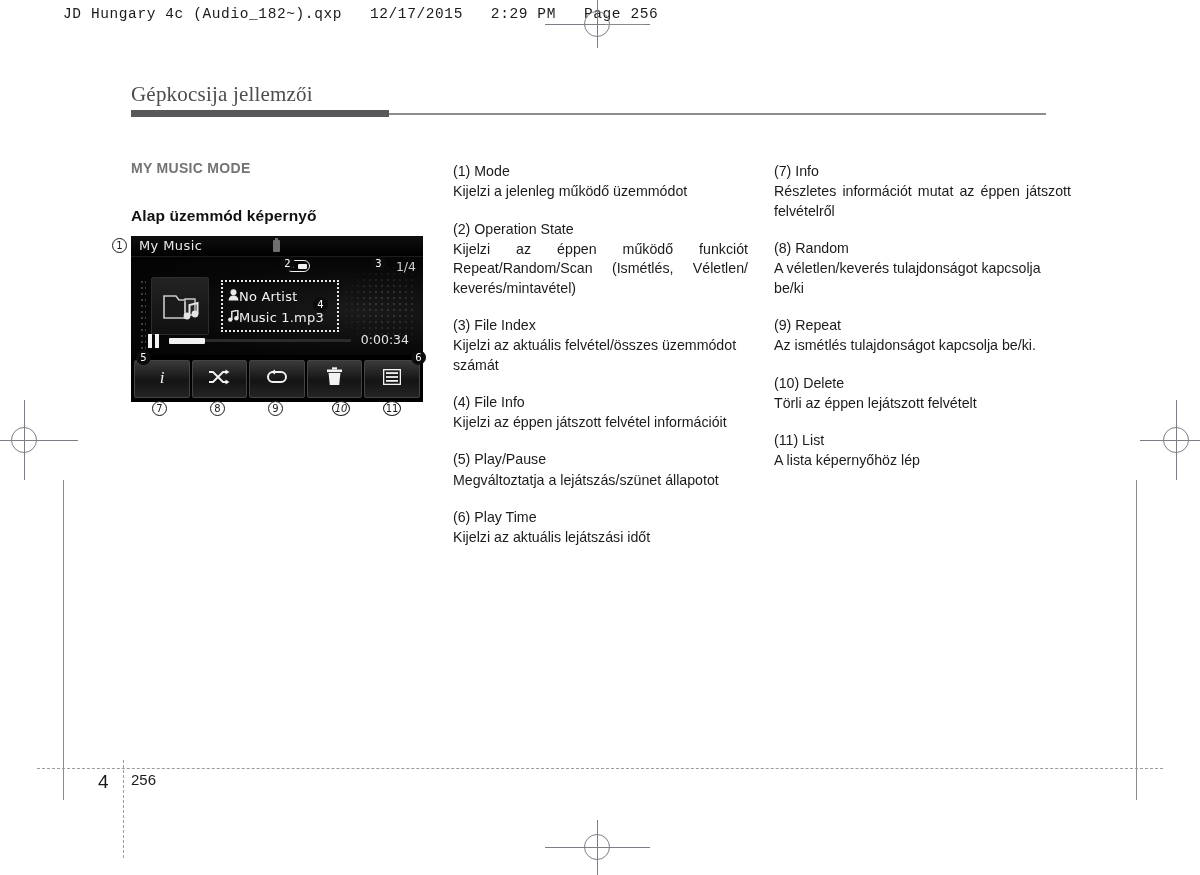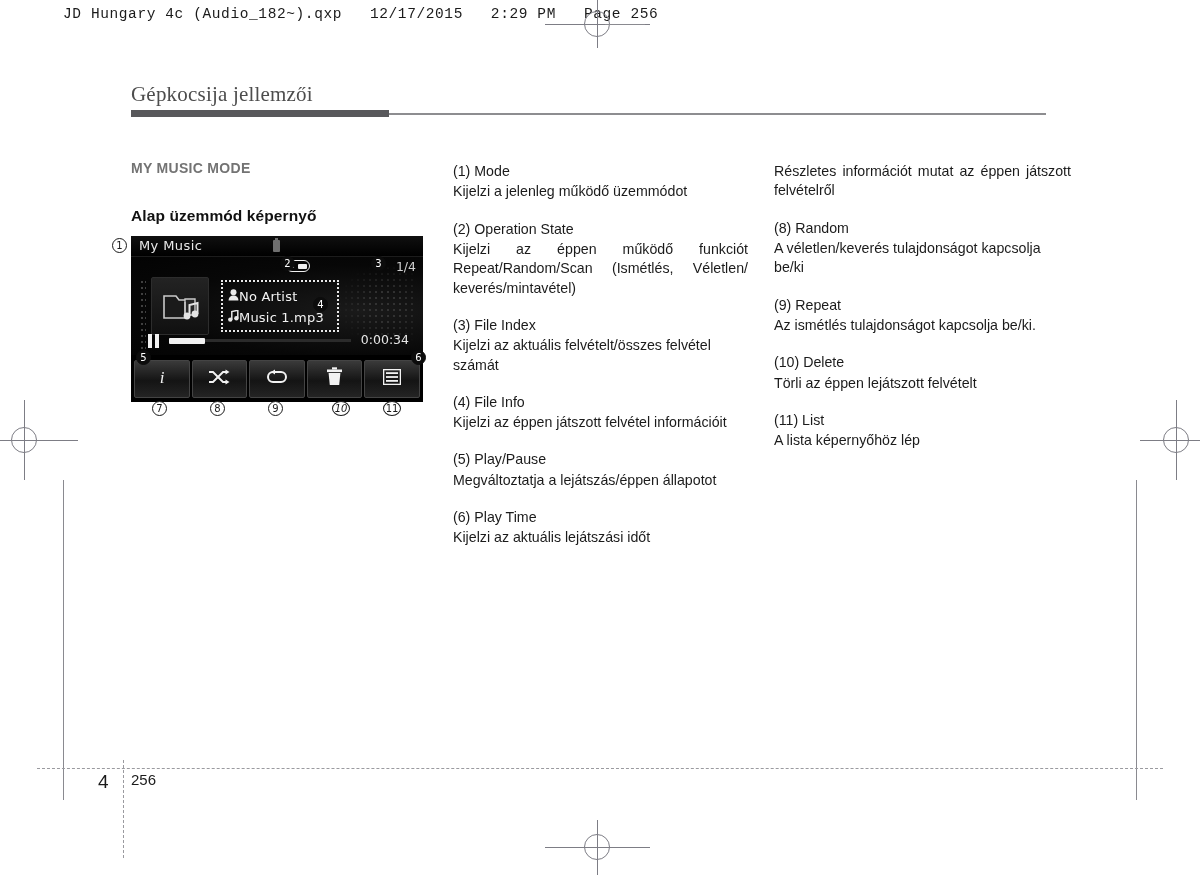--- a/index.html
+++ b/index.html
@@ -441,38 +441,39 @@
       <div class="blk">
         <p class="term">(1) Mode</p>
         <p class="desc">Kijelzi a jelenleg működő üzemmódot</p>
       </div>
       <div class="blk">
         <p class="term">(2) Operation State</p>
         <p class="desc just">Kijelzi az éppen működő funkciót Repeat/Random/Scan (Ismétlés, Véletlen/ keverés/mintavétel)</p>
       </div>
       <div class="blk">
         <p class="term">(3) File Index</p>
-        <p class="desc">Kijelzi az aktuális felvételt/összes felvétel számát</p>
+        <p class="desc">Kijelzi az aktuális felvétel/összes üzemmódot számát</p>
       </div>
       <div class="blk">
         <p class="term">(4) File Info</p>
         <p class="desc just">Kijelzi az éppen játszott felvétel információit</p>
       </div>
       <div class="blk">
         <p class="term">(5) Play/Pause</p>
-        <p class="desc">Megváltoztatja a lejátszás/éppen állapotot</p>
+        <p class="desc">Megváltoztatja a lejátszás/szünet állapotot</p>
       </div>
       <div class="blk">
         <p class="term">(6) Play Time</p>
         <p class="desc">Kijelzi az aktuális lejátszási időt</p>
       </div>
     </div>
 
   <div class="col" id="right-col" style="left:774px;top:162px;width:297px;">
       <div class="blk">
+        <p class="term">(7) Info</p>
         <p class="desc just">Részletes információt mutat az éppen játszott felvételről</p>
       </div>
       <div class="blk">
         <p class="term">(8) Random</p>
         <p class="desc">A véletlen/keverés tulajdonságot kapcsolja be/ki</p>
       </div>
       <div class="blk">
         <p class="term">(9) Repeat</p>
         <p class="desc just">Az ismétlés tulajdonságot kapcsolja be/ki.</p>
       </div>

